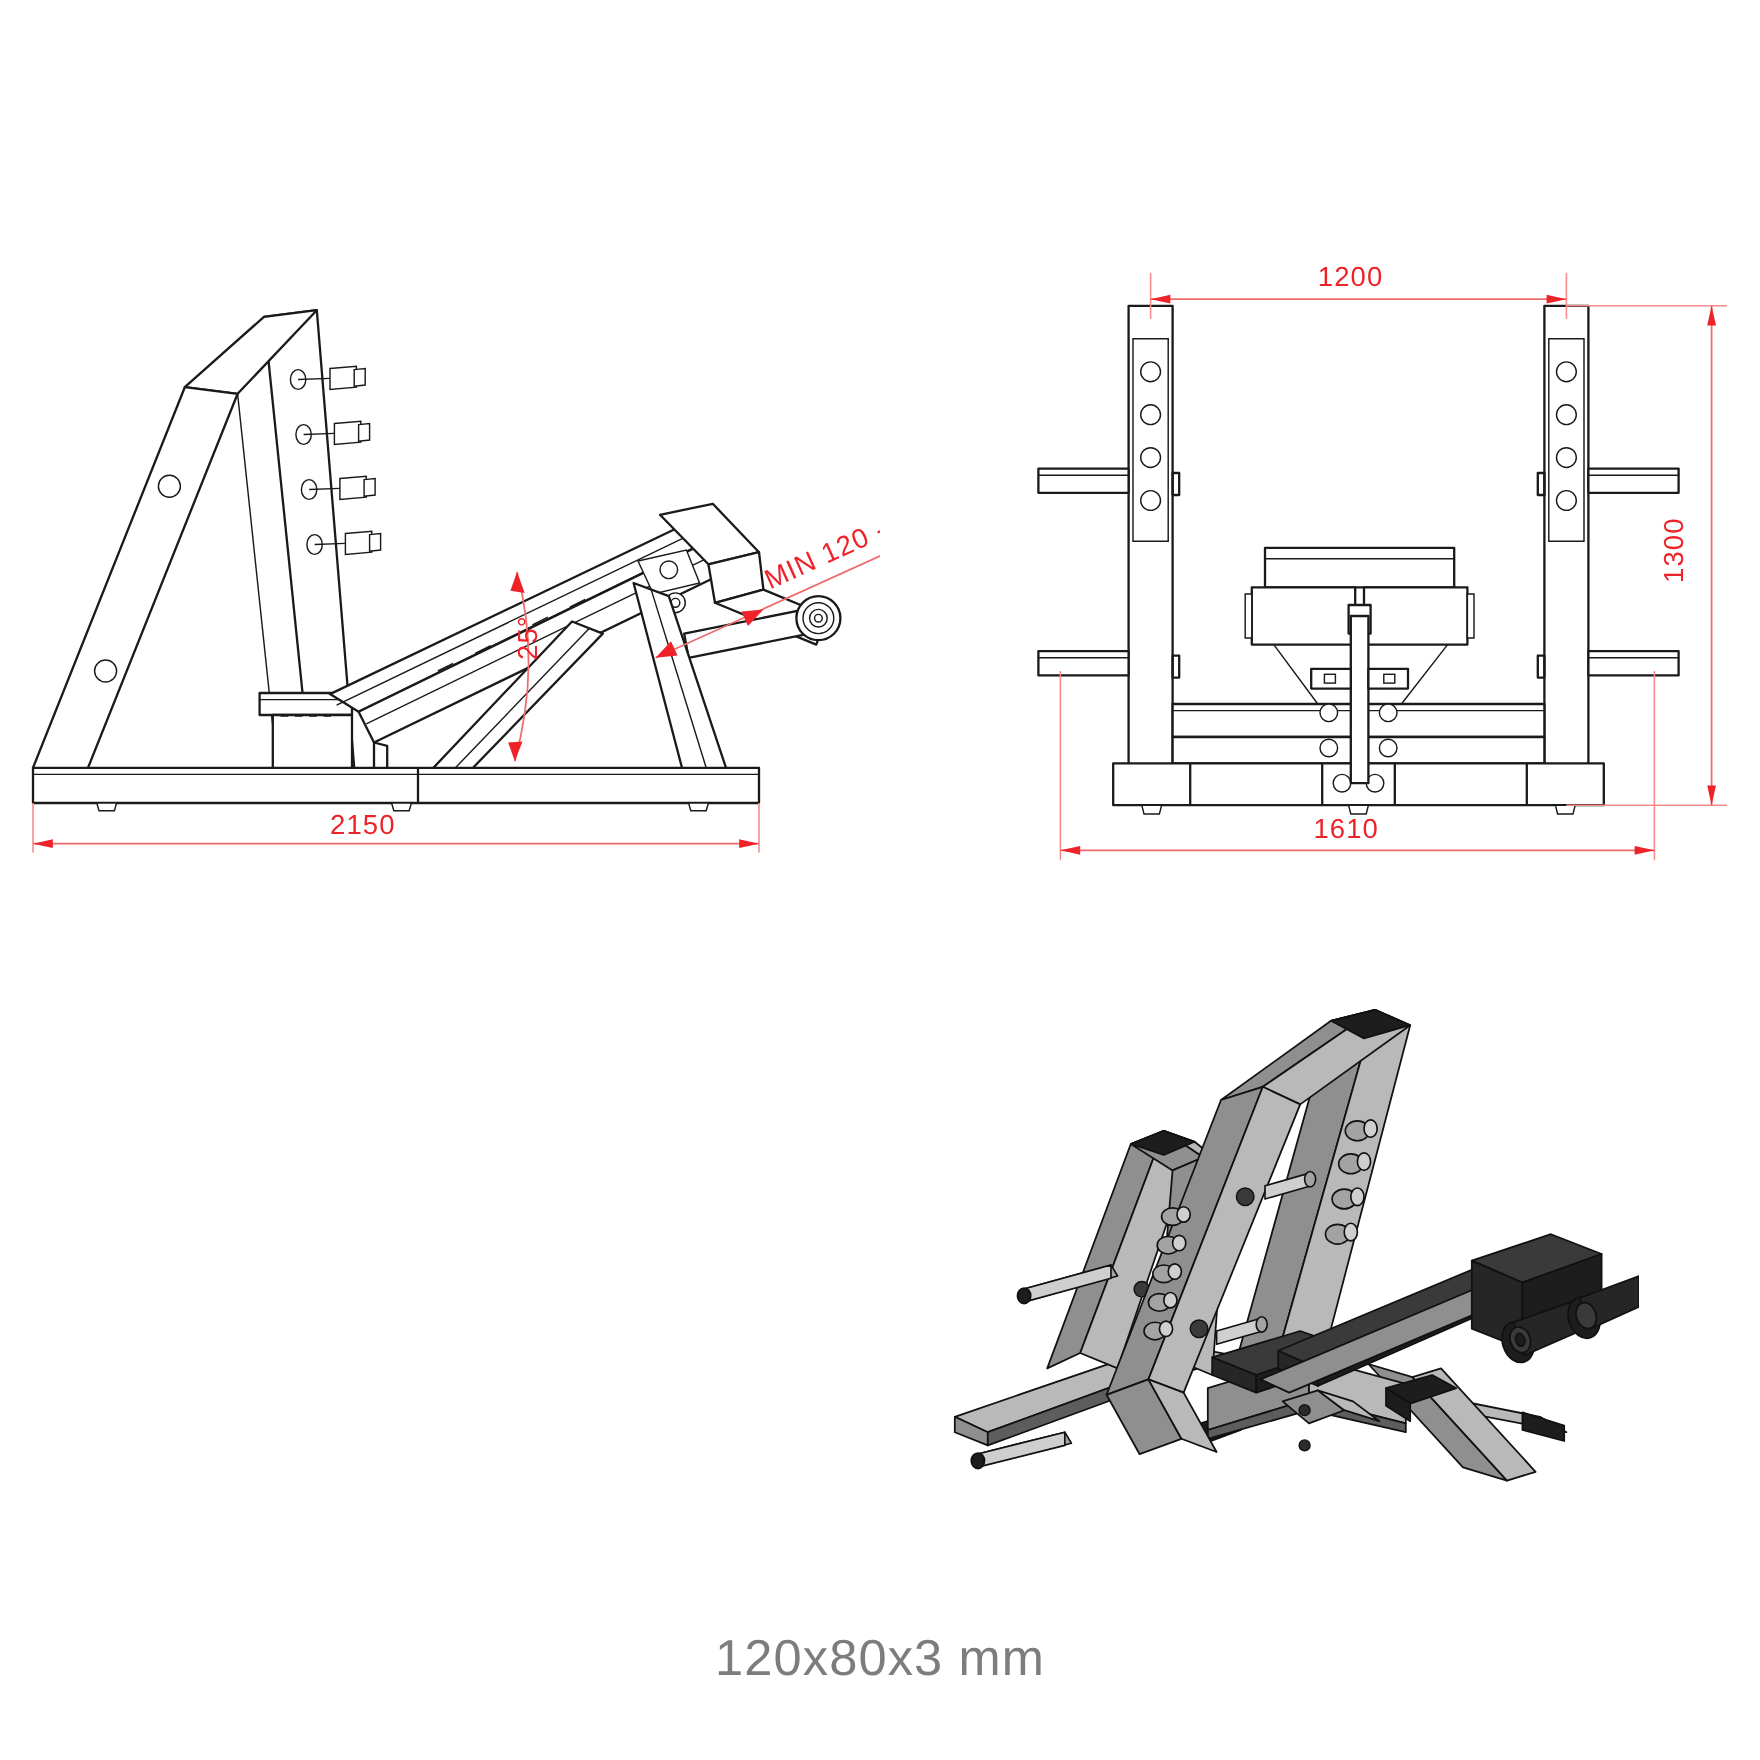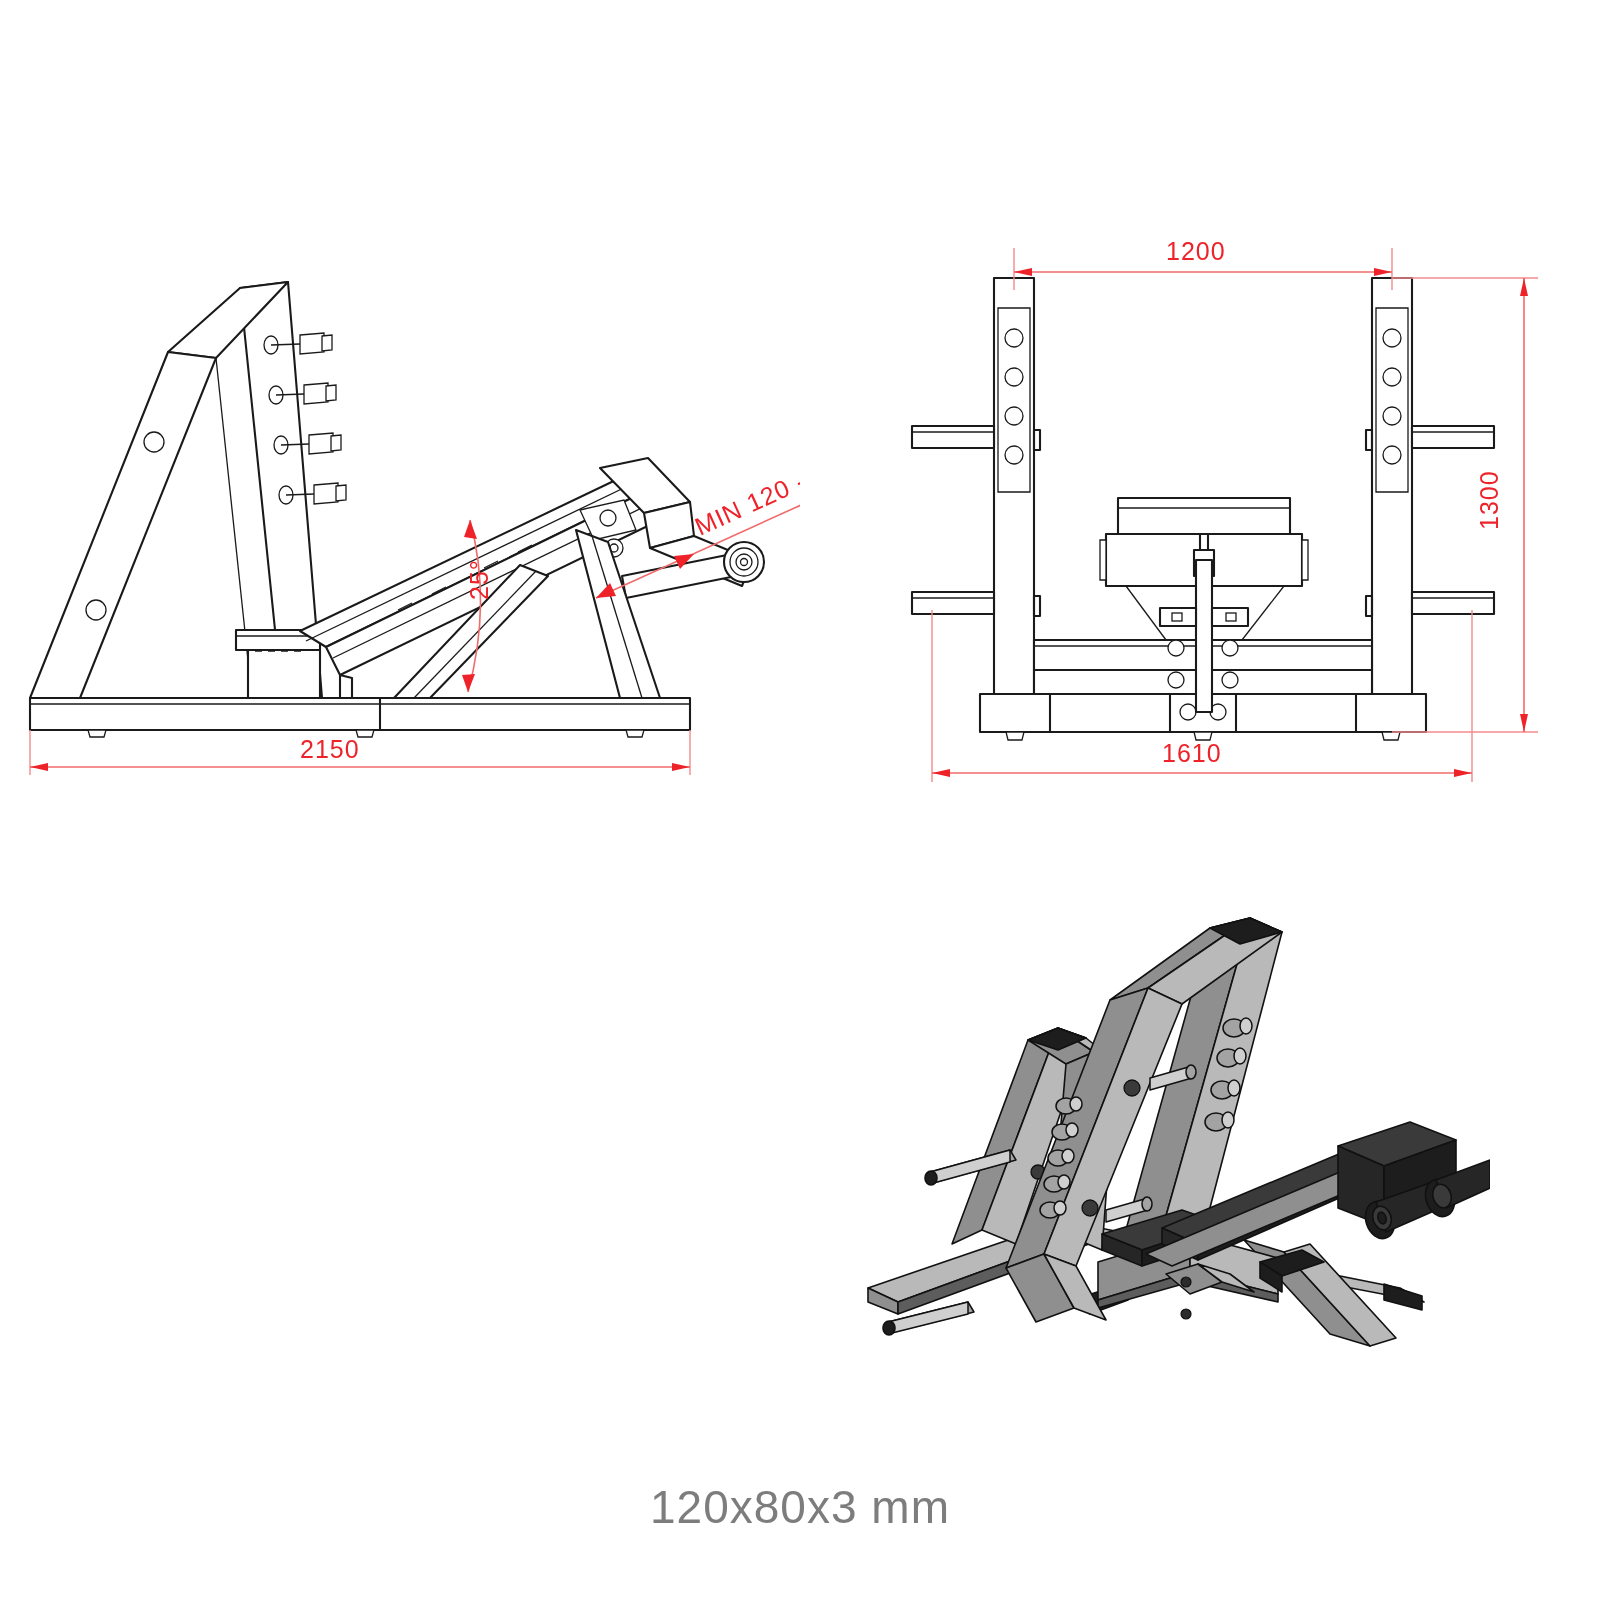--- a/index.html
+++ b/index.html
@@ -6,21 +6,21 @@
   html,body{margin:0;padding:0;background:#ffffff;}
   body{
     width:1600px;height:1600px;overflow:hidden;
     font-family:"Liberation Sans","DejaVu Sans",sans-serif;
     color:#1a1a1a;
   }
   #sheet{position:relative;width:1600px;height:1600px;background:#fff;}
   svg{display:block;}
   .vw{position:absolute;}
   #side-view{left:0px;top:230px;}
-  #front-view{left:898px;top:230px;}
+  #front-view{left:930px;top:230px;}
   #iso-view{left:810px;top:910px;}
   #caption{
     position:absolute;left:0;top:1480px;width:1600px;
     text-align:center;
     font-size:46px;
     font-weight:300;
     letter-spacing:1px;
     color:#7d7d7d;
     font-family:"Liberation Sans","DejaVu Sans",sans-serif;
   }

